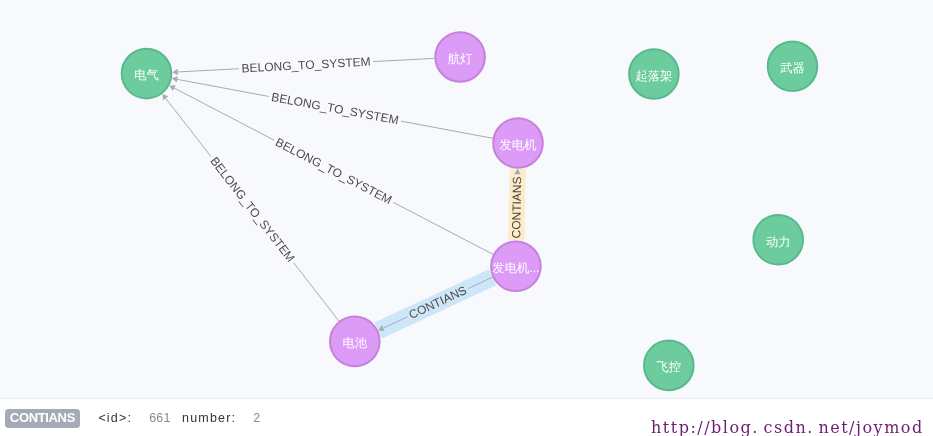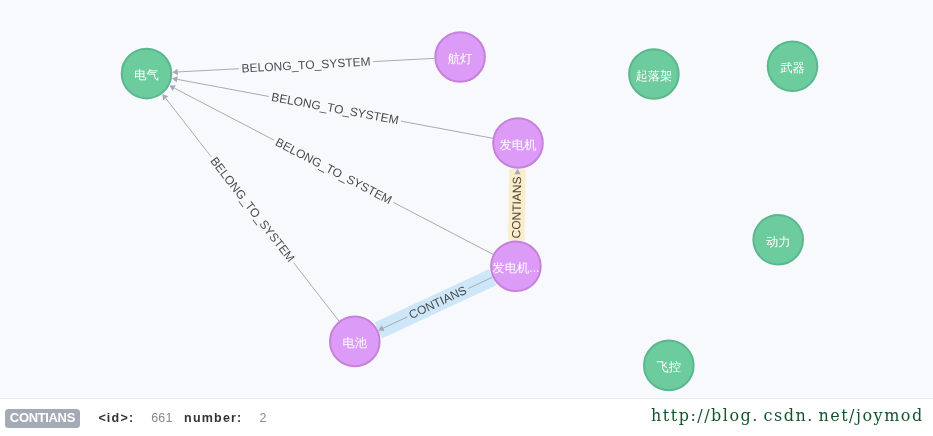--- a/index.html
+++ b/index.html
@@ -10,36 +10,36 @@
   #app{position:relative;width:933px;height:436px;background:#ffffff;}
   #canvas{position:absolute;left:0;top:0;width:933px;height:398px;
           background:#f8f9fc;overflow:hidden;}
   #graph-svg{display:block;width:933px;height:398px;}
   .node-caption{fill:#ffffff;font-size:12.3px;text-anchor:middle;
        font-family:"Liberation Sans",sans-serif;}
   .rel-caption{font-size:12px;fill:#4b4b4b;text-anchor:middle;
        font-family:"Liberation Sans",sans-serif;}
   .rel-caption-dark{font-size:12px;fill:#4a4335;text-anchor:middle;
        font-family:"Liberation Sans",sans-serif;}
-  #watermark{position:absolute;left:651px;top:406px;
-       font-family:"DejaVu Serif",serif;font-size:16px;color:#14532d;
+  #watermark{position:absolute;left:651px;top:418px;
+       font-family:"DejaVu Serif",serif;font-size:16px;color:#701a75;
        letter-spacing:1.5px;white-space:nowrap;z-index:5;}
   .wm-seg{margin-right:4.6px;}
   .wm-seg:last-child{margin-right:0;}
   #statusbar{position:absolute;left:0;top:398px;width:933px;height:38px;
        background:#ffffff;border-top:1px solid #e7ebef;}
   #status-inner{position:absolute;left:5.4px;top:10.0px;display:flex;
        align-items:flex-start;}
   #rel-badge{display:inline-block;background:#a5abb6;color:#ffffff;
        font-size:13px;font-weight:bold;border-radius:3.5px;
        width:74.4px;height:19.3px;box-sizing:border-box;text-align:center;
        letter-spacing:-0.35px;text-indent:-0.35px;line-height:17.0px;}
   #status-props{margin-left:18.6px;font-size:12.5px;color:#4a4a4a;
        white-space:nowrap;line-height:18.9px;}
-  .prop-key{font-weight:bold;color:#333333;letter-spacing:1.2px;}
+  .prop-key{font-weight:normal;color:#333333;letter-spacing:1.2px;}
   .prop-val{color:#8a8a8a;margin-left:17px;letter-spacing:0.15px;}
   .prop-sep{display:inline-block;width:11.5px;}
 </style>
 </head>
 <body>
 
 <div id="app">
   <div id="canvas">
     <svg id="graph-svg" viewBox="0 0 933 398">
         <g>

